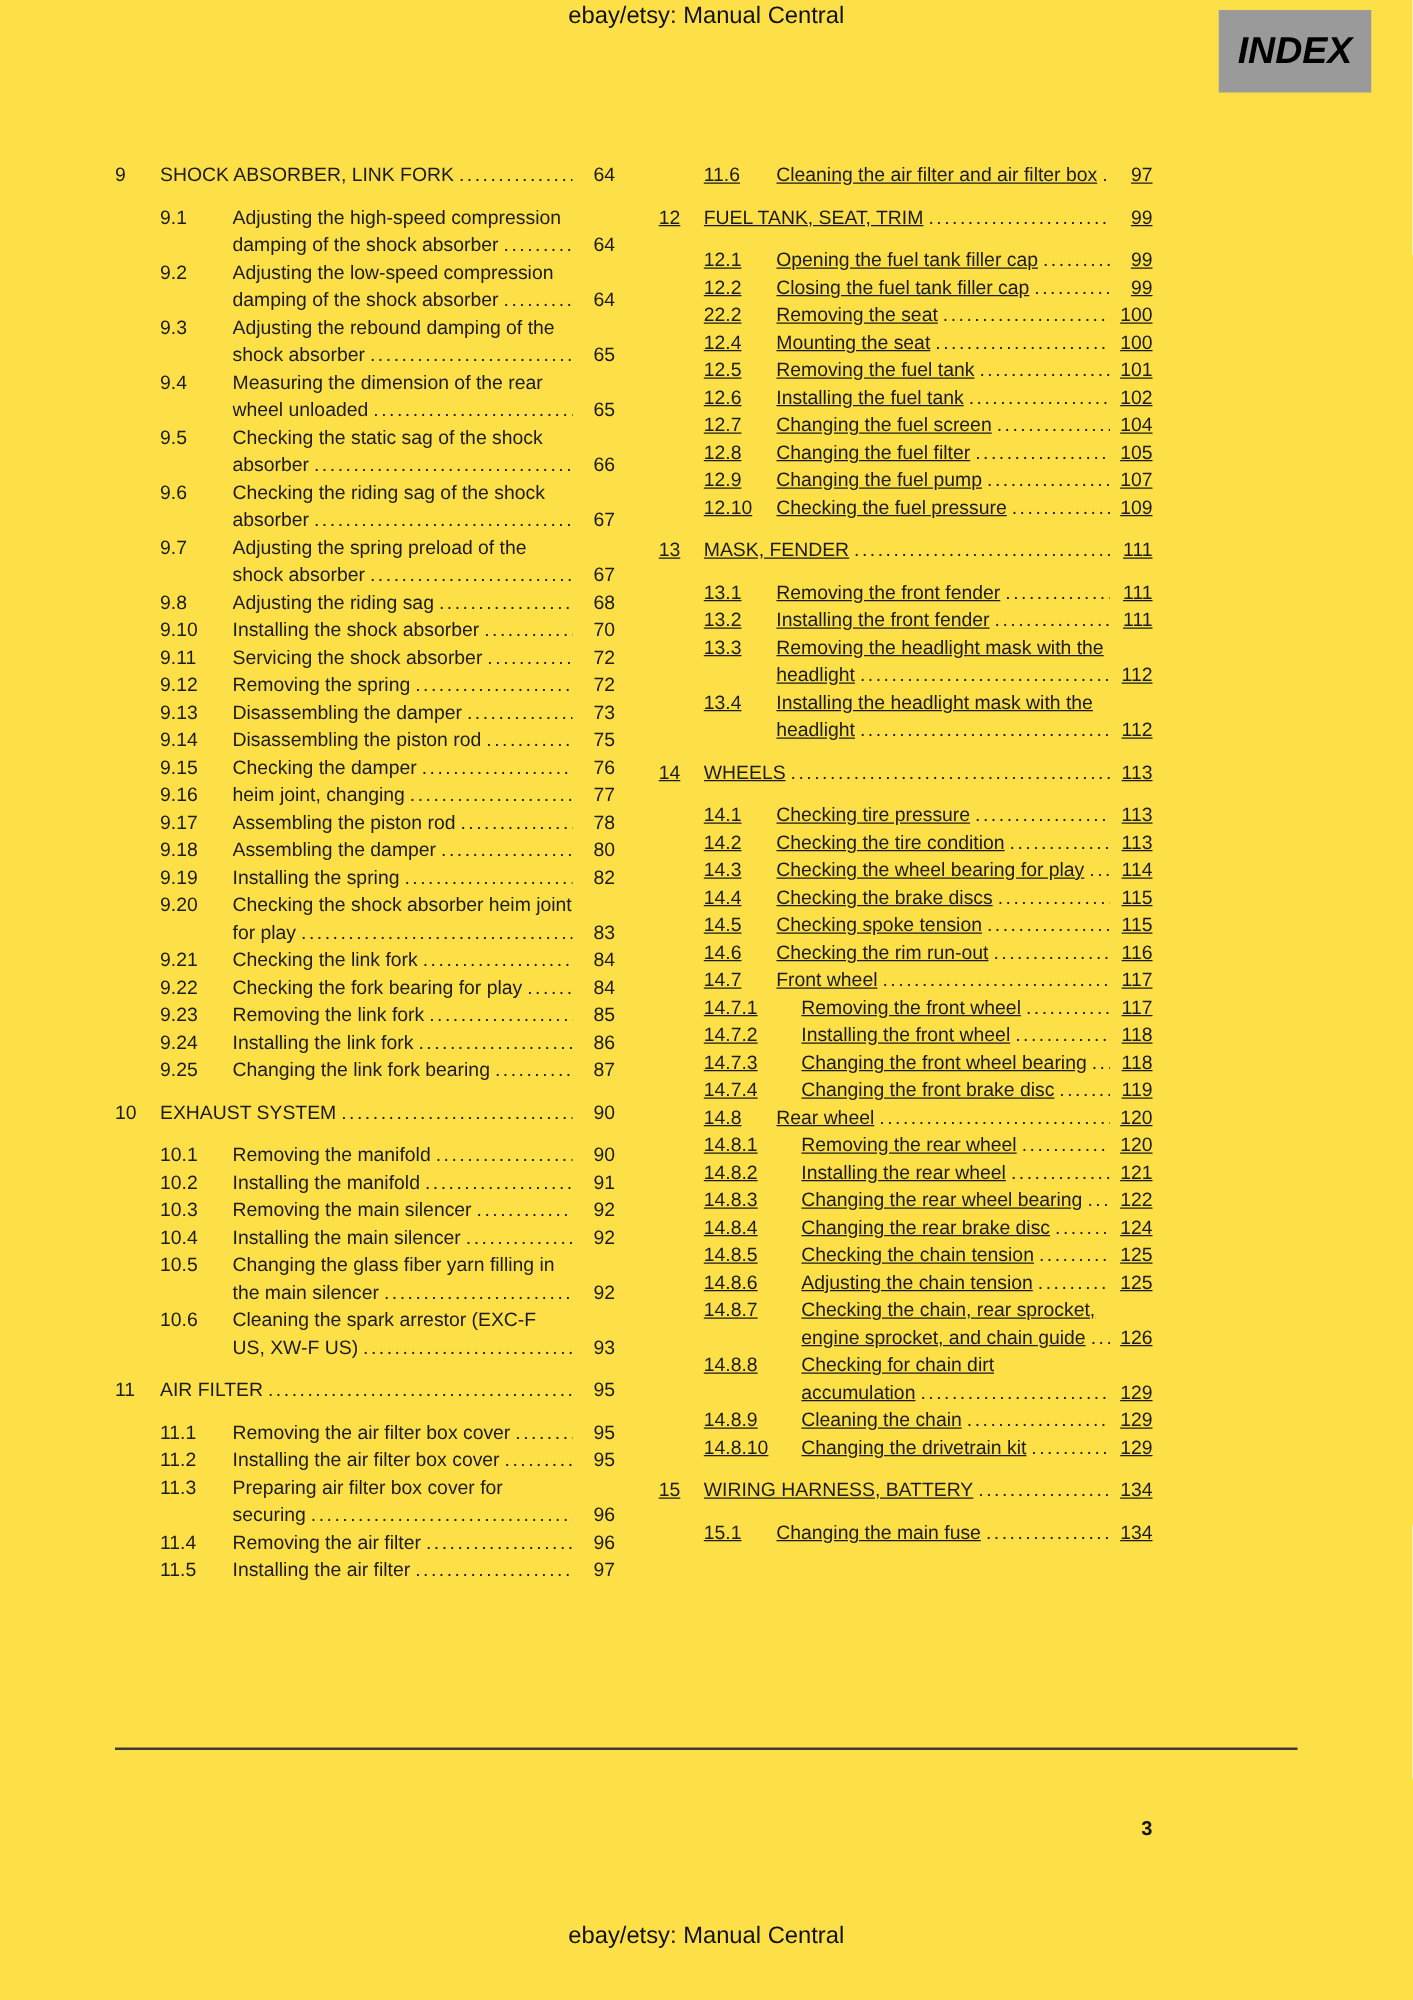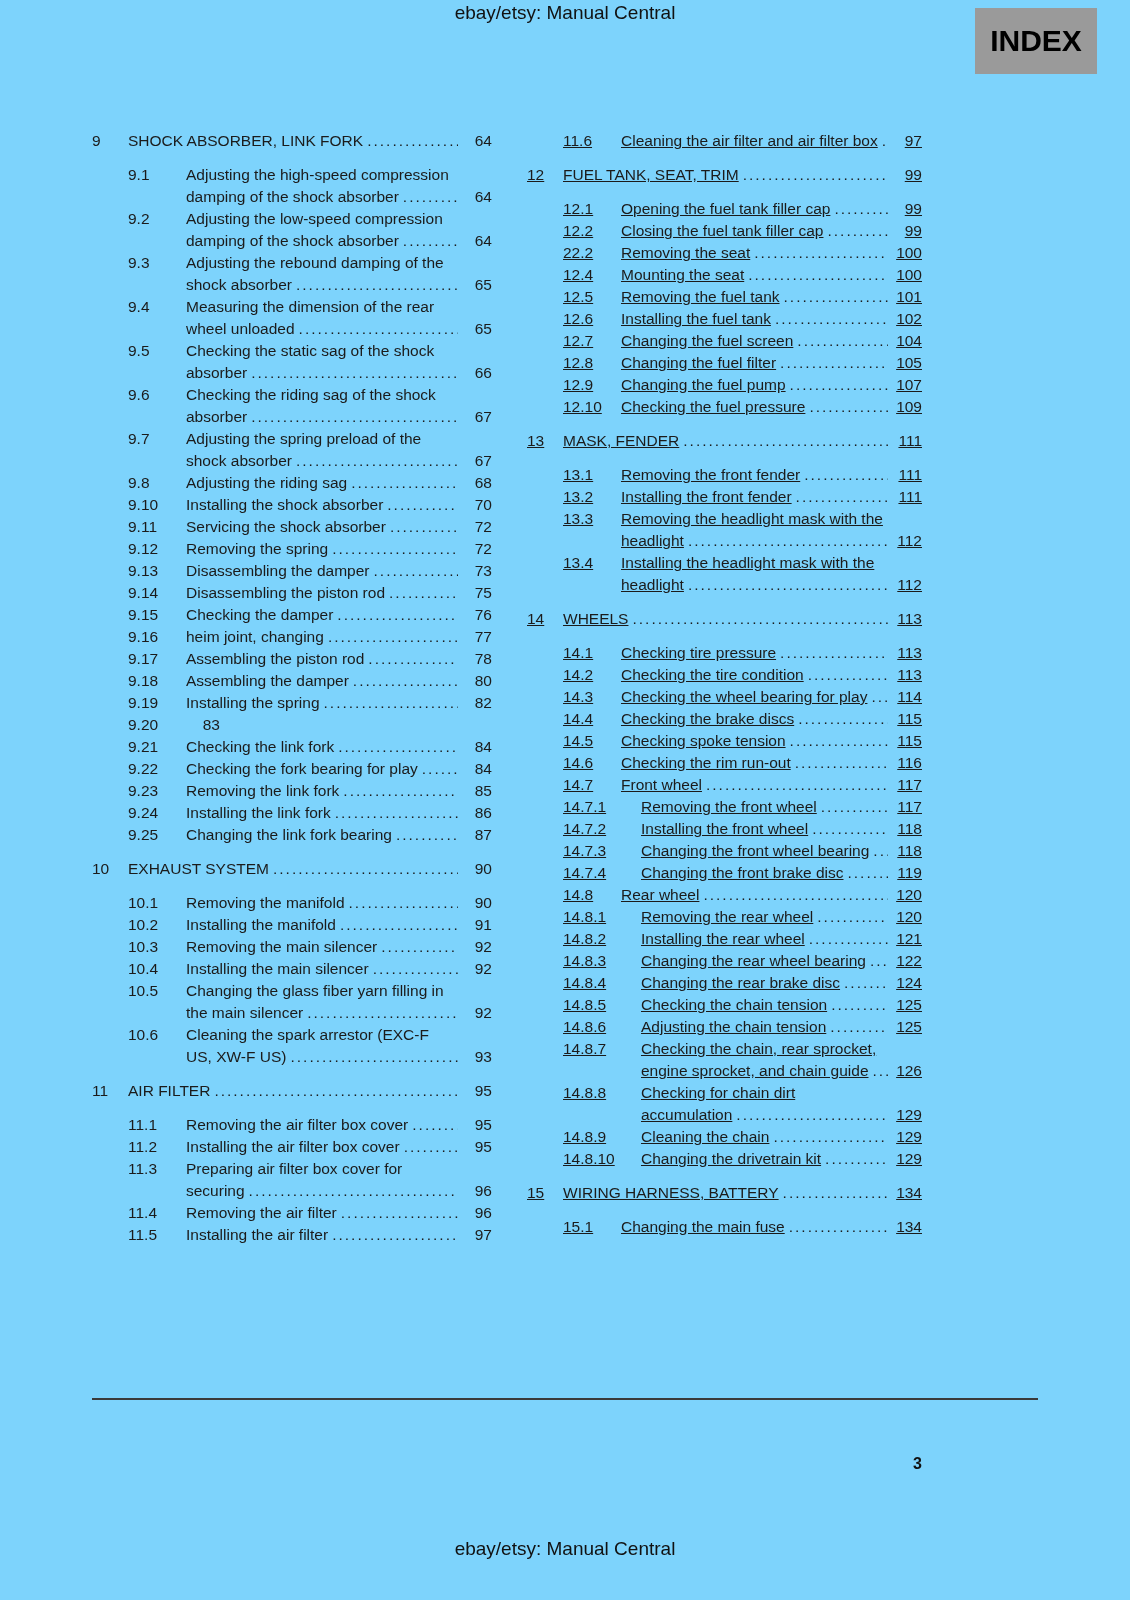--- a/index.html
+++ b/index.html
@@ -5,21 +5,21 @@
   * { margin: 0; padding: 0; box-sizing: border-box; }
   html, body { background: #ffffff; }
   body {
     width: 1130px; height: 1600px;
     font-family: "Liberation Sans", sans-serif;
     color: #1b1b1b;
   }
   .page {
     position: relative;
     width: 1130px; height: 1600px;
-    background: #7dd3fc;
+    background: #fde047;
     overflow: hidden;
   }
   .header-title {
     position: absolute; top: 2px; left: 0; width: 100%;
     text-align: center; font-size: 19px; color: #111;
   }
   .index-badge {
     position: absolute; top: 8px; right: 33px;
     width: 122px; height: 66px;
     background: #9a9a9a; color: #000;
@@ -72,21 +72,21 @@
     text-align: center; font-size: 19px; color: #111;
   }
 </style>
 </head>
 <body>
 
 <div class="page" style="color: rgb(27, 27, 27);">
 
   <div class="header-title">ebay/etsy: Manual Central</div>
 
-  <div class="index-badge" style="background: rgb(154, 154, 154);">INDEX</div>
+  <div class="index-badge" style="background: rgb(154, 154, 154); font-style: italic;">INDEX</div>
 
   <div class="toc-columns">
     <div class="toc-col toc-col-left" id="col-left">
         <div class="toc-entry level-0">
     <span class="toc-num">9</span>
     <span class="toc-title">SHOCK ABSORBER, LINK FORK</span>
     <span class="toc-page">64</span>
   </div>
         <div class="toc-entry level-1">
     <span class="toc-num">9.1</span>
@@ -173,20 +173,21 @@
     <span class="toc-title">Assembling the damper</span>
     <span class="toc-page">80</span>
   </div>
         <div class="toc-entry level-1">
     <span class="toc-num">9.19</span>
     <span class="toc-title">Installing the spring</span>
     <span class="toc-page">82</span>
   </div>
         <div class="toc-entry level-1">
     <span class="toc-num">9.20</span>
+    <span class="toc-title">Checking the shock absorber heim joint for play</span>
     <span class="toc-page">83</span>
   </div>
         <div class="toc-entry level-1">
     <span class="toc-num">9.21</span>
     <span class="toc-title">Checking the link fork</span>
     <span class="toc-page">84</span>
   </div>
         <div class="toc-entry level-1">
     <span class="toc-num">9.22</span>
     <span class="toc-title">Checking the fork bearing for play</span>

